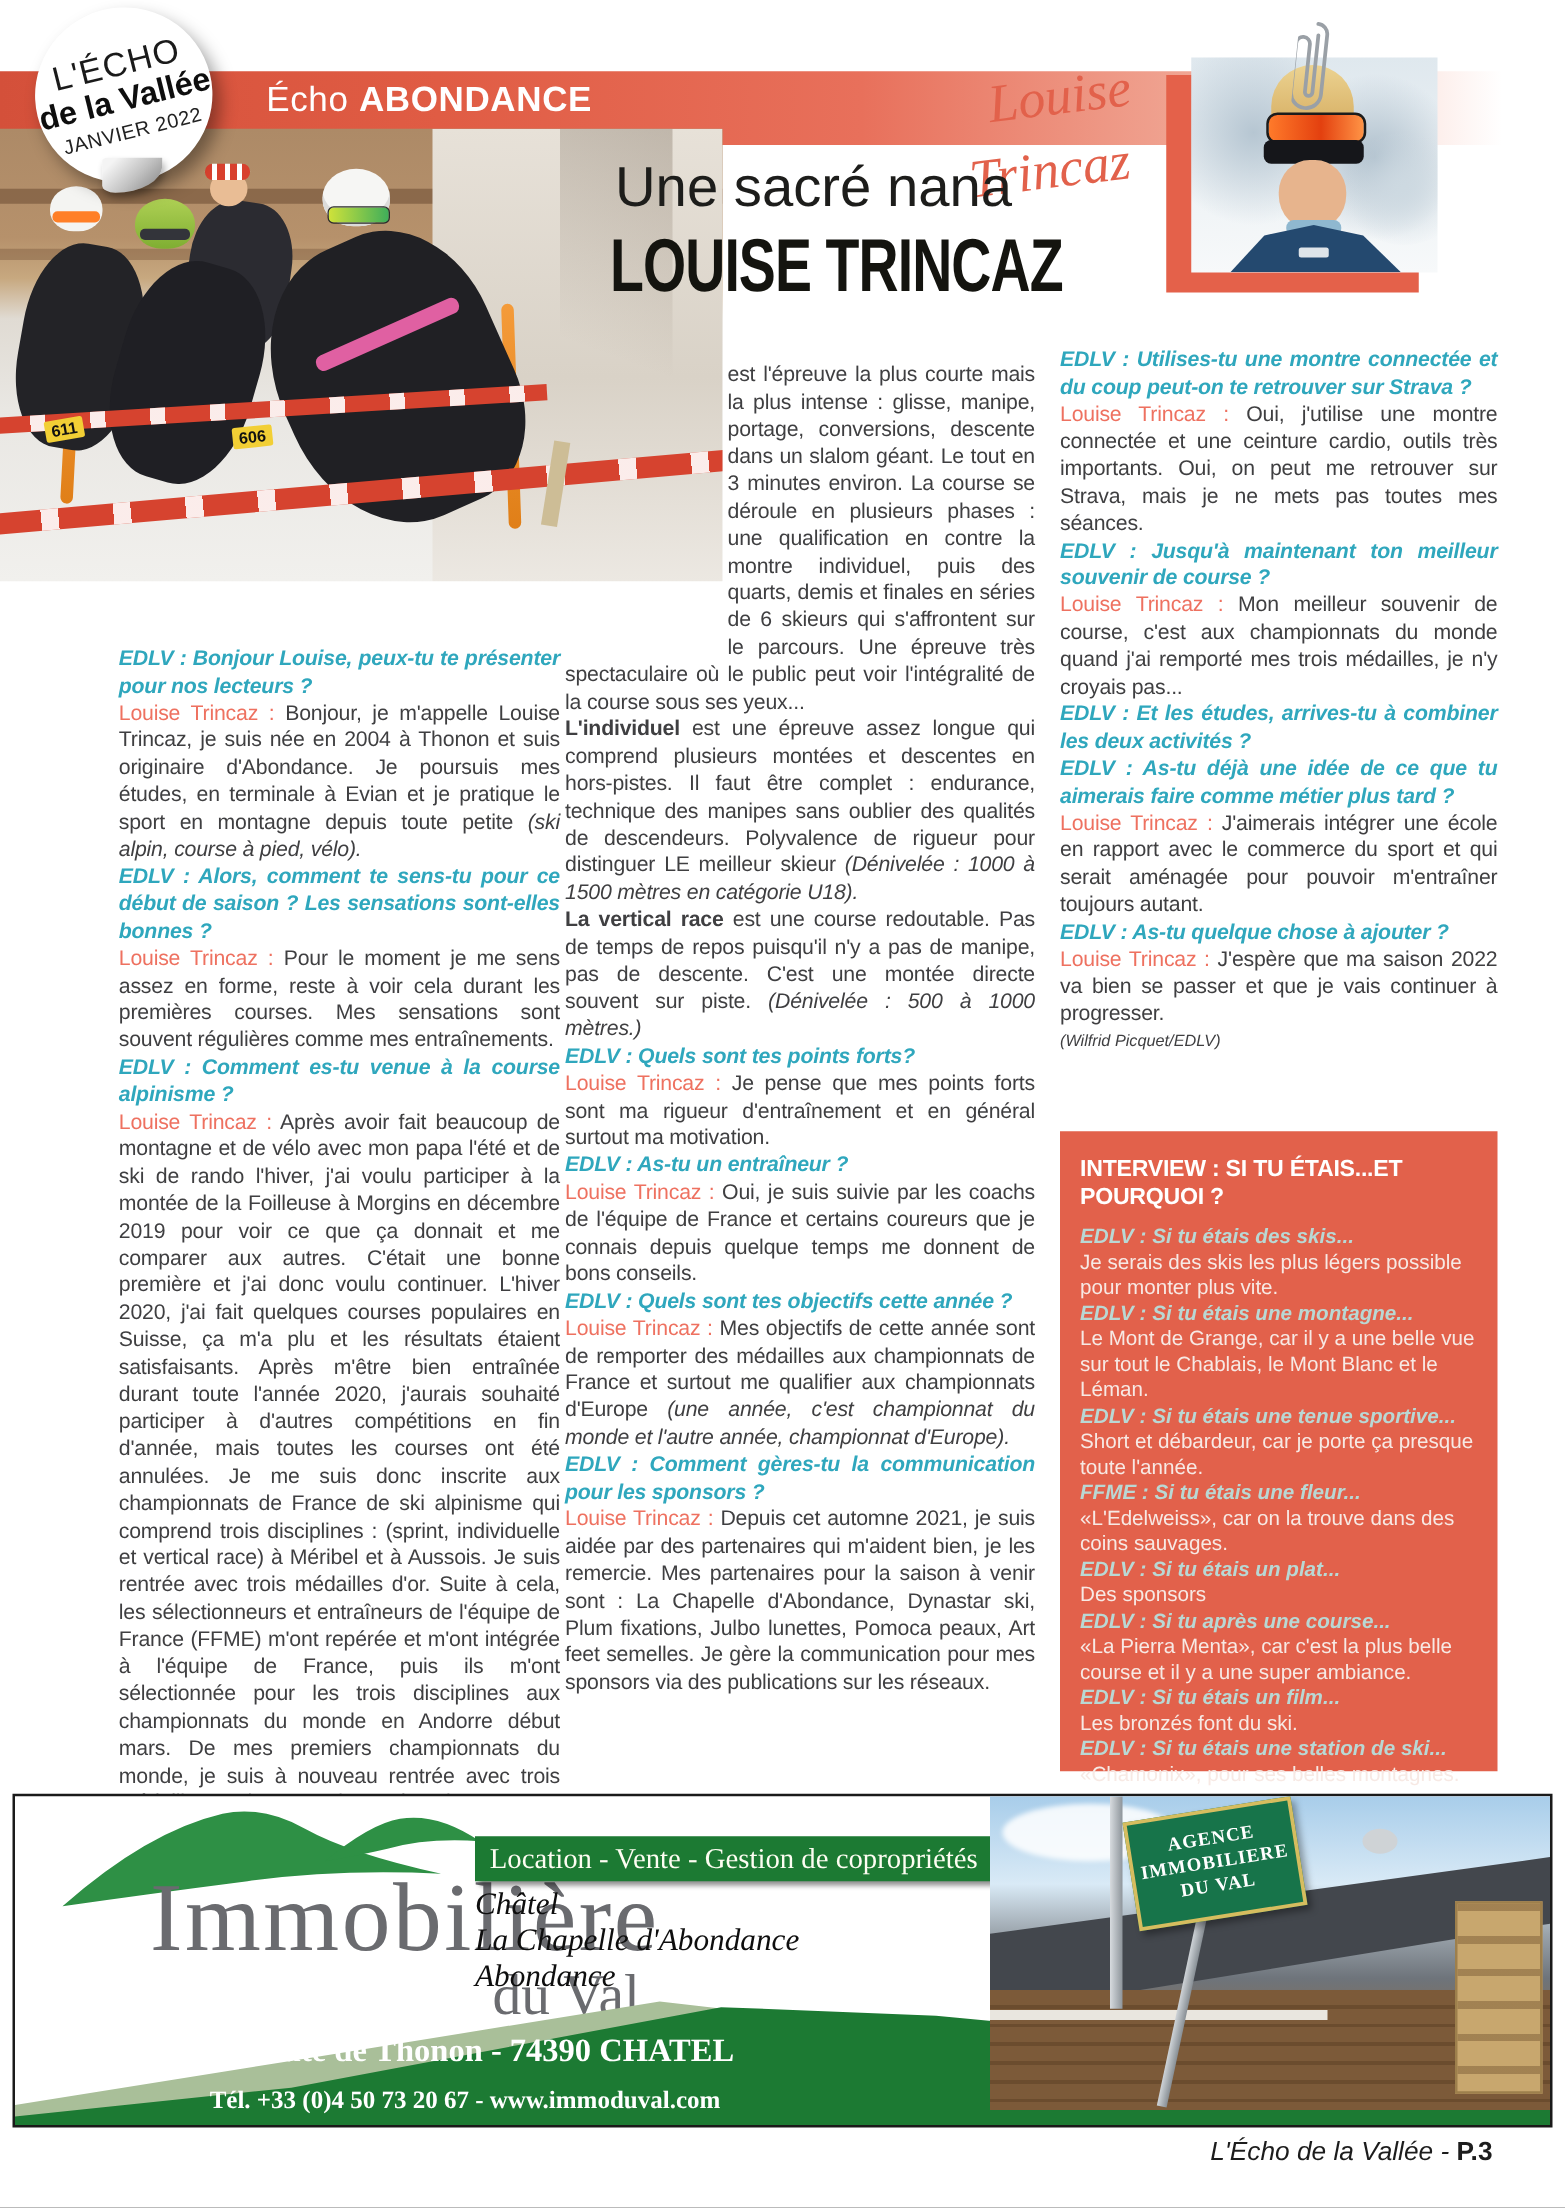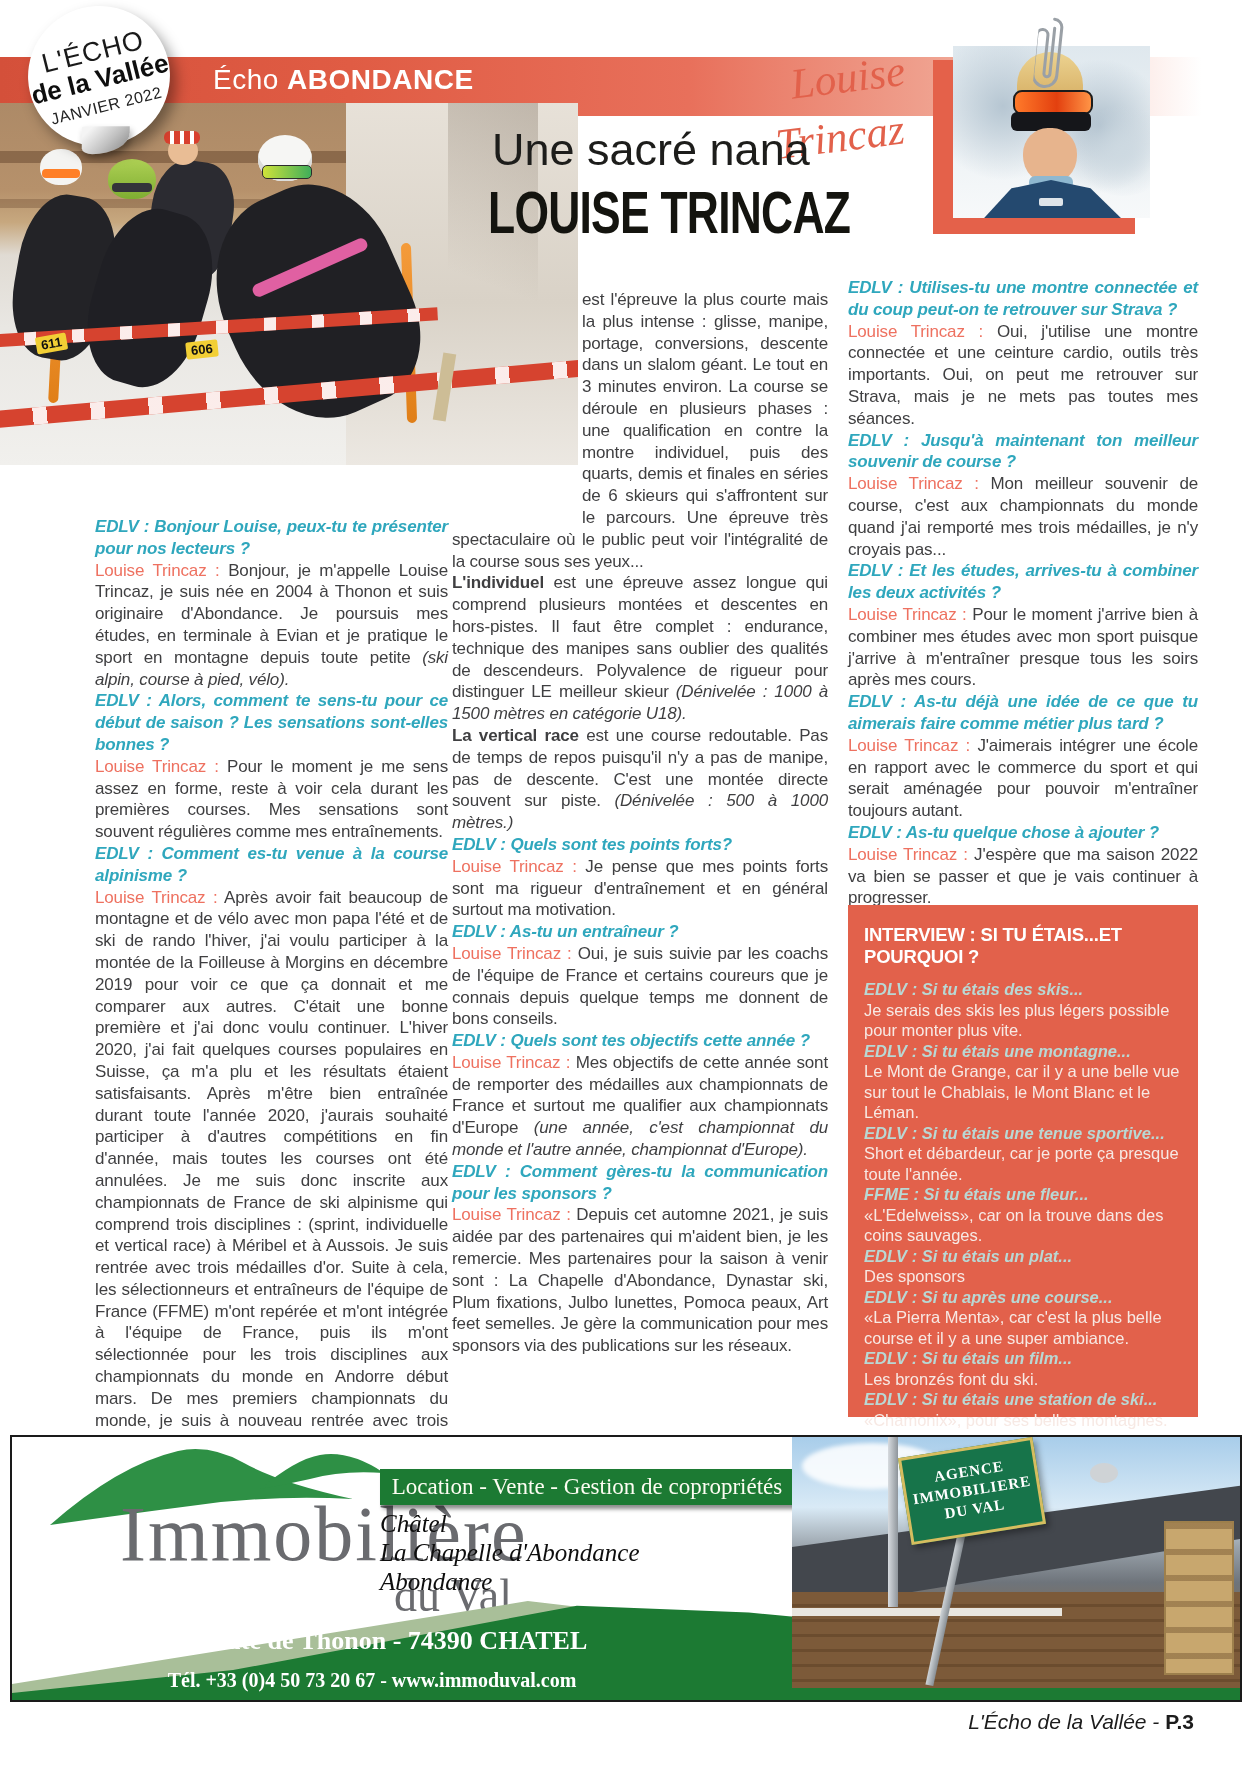--- a/index.html
+++ b/index.html
@@ -249,21 +249,20 @@
     <p class="q">EDLV : Comment gères-tu la communication pour les sponsors ?</p>
     <p><span class="lt">Louise Trincaz : </span><span>Depuis cet automne 2021, je suis aidée par des partenaires qui m'aident bien, je les remercie. Mes partenaires pour la saison à venir sont : La Chapelle d'Abondance, Dynastar ski, Plum fixations, Julbo lunettes, Pomoca peaux, Art feet semelles. Je gère la communication pour mes sponsors via des publications sur les réseaux.</span></p>
   </div>
 
   <div class="col col3">
     <p class="q">EDLV : Utilises-tu une montre connectée et du coup peut-on te retrouver sur Strava ?</p>
     <p><span class="lt">Louise Trincaz : </span><span>Oui, j'utilise une montre connectée et une ceinture cardio, outils très importants. Oui, on peut me retrouver sur Strava, mais je ne mets pas toutes mes séances.</span></p>
     <p class="q">EDLV : Jusqu'à maintenant ton meilleur souvenir de course ?</p>
     <p><span class="lt">Louise Trincaz : </span><span>Mon meilleur souvenir de course, c'est aux championnats du monde quand j'ai remporté mes trois médailles, je n'y croyais pas...</span></p>
     <p class="q">EDLV : Et les études, arrives-tu à combiner les deux activités ?</p>
-    <p><span class="lt">Louise Trincaz : </span><span>Pour le moment j'arrive bien à combiner mes études avec mon sport puisque j'arrive à m'entraîner presque tous les soirs après mes cours.</span></p>
     <p class="q">EDLV : As-tu déjà une idée de ce que tu aimerais faire comme métier plus tard ?</p>
     <p><span class="lt">Louise Trincaz : </span><span>J'aimerais intégrer une école en rapport avec le commerce du sport et qui serait aménagée pour pouvoir m'entraîner toujours autant.</span></p>
     <p class="q">EDLV : As-tu quelque chose à ajouter ?</p>
     <p><span class="lt">Louise Trincaz : </span><span>J'espère que ma saison 2022 va bien se passer et que je vais continuer à progresser.</span></p>
     <p class="credit">(Wilfrid Picquet/EDLV)</p>
   </div>
 
   <div class="box">
     <p class="box-title">INTERVIEW : SI TU ÉTAIS...ET POURQUOI ?</p>
     <p class="bq">EDLV : Si tu étais des skis...</p>

